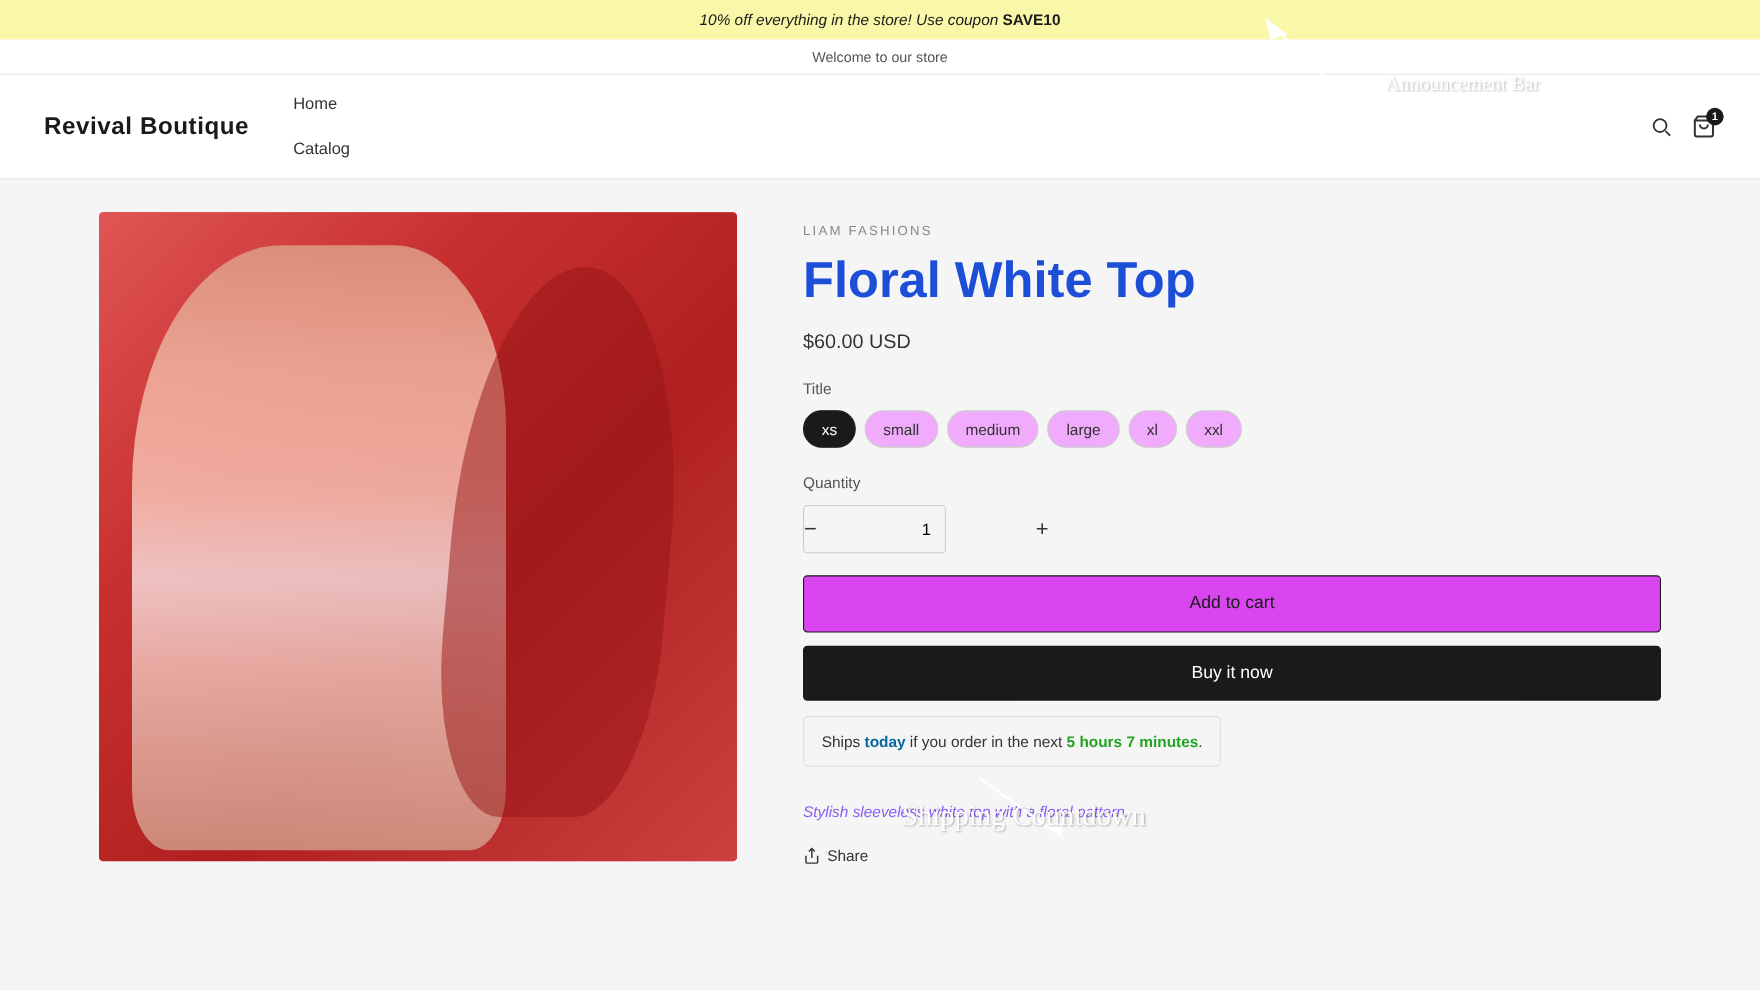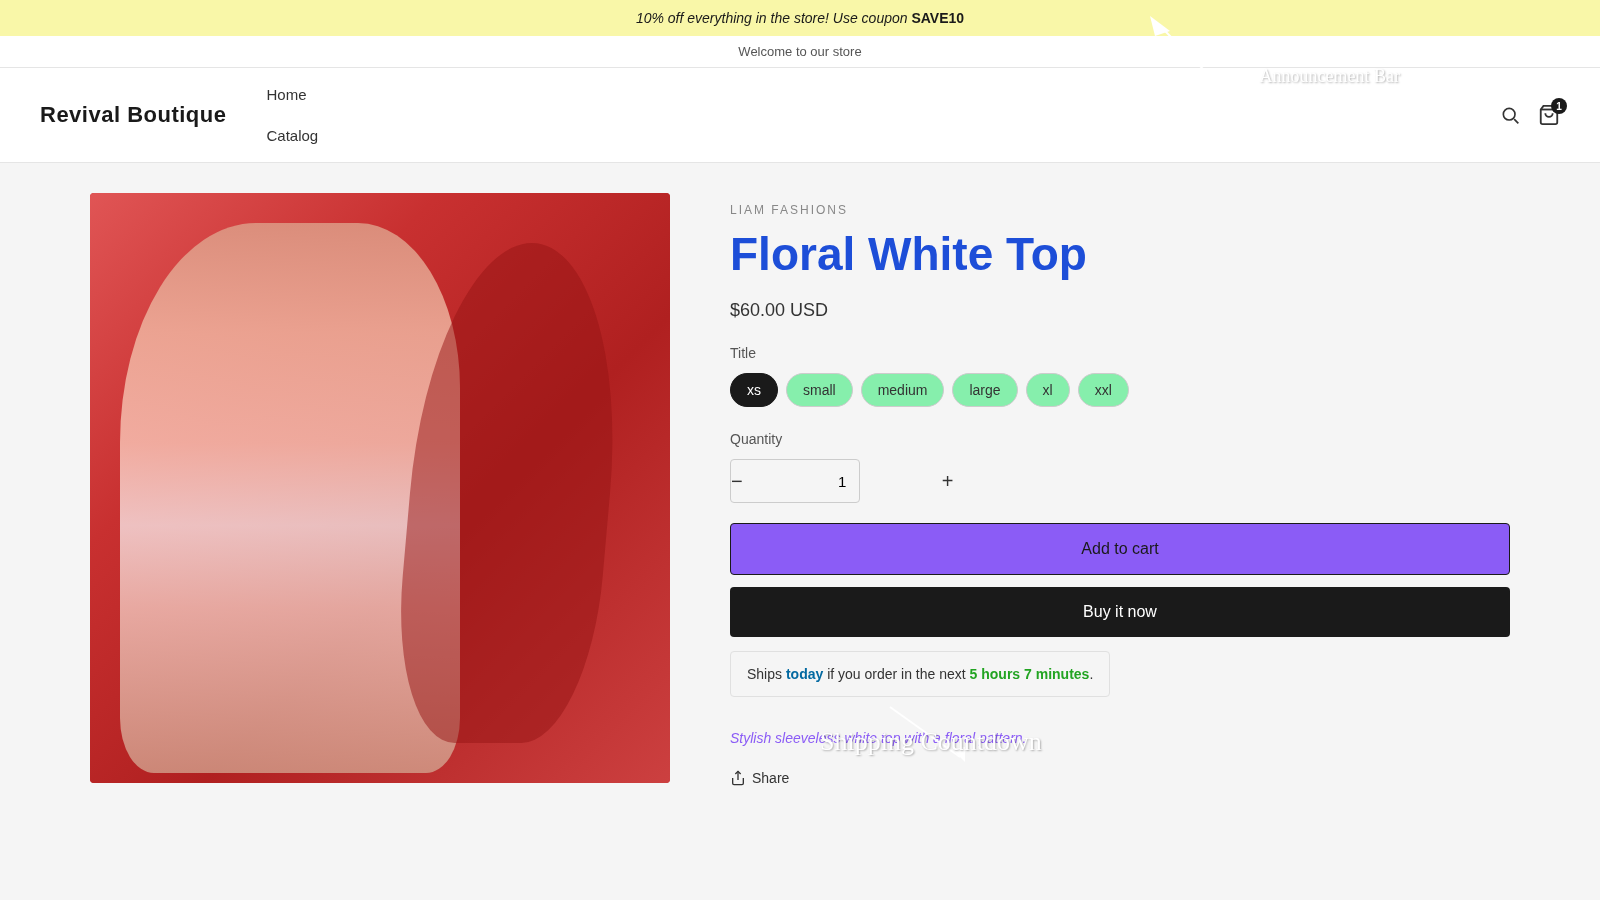--- a/index.html
+++ b/index.html
@@ -176,21 +176,21 @@
       margin-bottom: 12px;
     }
     .size-options {
       display: flex;
       gap: 8px;
       margin-bottom: 24px;
       flex-wrap: wrap;
     }
     .size-btn {
       border: 1.5px solid #ccc;
-      background: #86efac;
+      background: #f0abfc;
       padding: 8px 16px;
       border-radius: 20px;
       font-size: 14px;
       cursor: pointer;
       color: #333;
       transition: all 0.15s;
     }
     .size-btn.active {
       background: #1a1a1a;
       color: #fff;
@@ -225,21 +225,21 @@
       flex: 1;
       text-align: center;
       font-size: 15px;
       border: none;
       outline: none;
       background: transparent;
     }
     .add-to-cart-btn {
       width: 100%;
       padding: 16px;
-      background: #8b5cf6;
+      background: #d946ef;
       border: 1.5px solid #1a1a1a;
       border-radius: 4px;
       font-size: 16px;
       cursor: pointer;
       color: #1a1a1a;
       margin-bottom: 12px;
       transition: background 0.15s;
     }
     .buy-now-btn {
       width: 100%;

